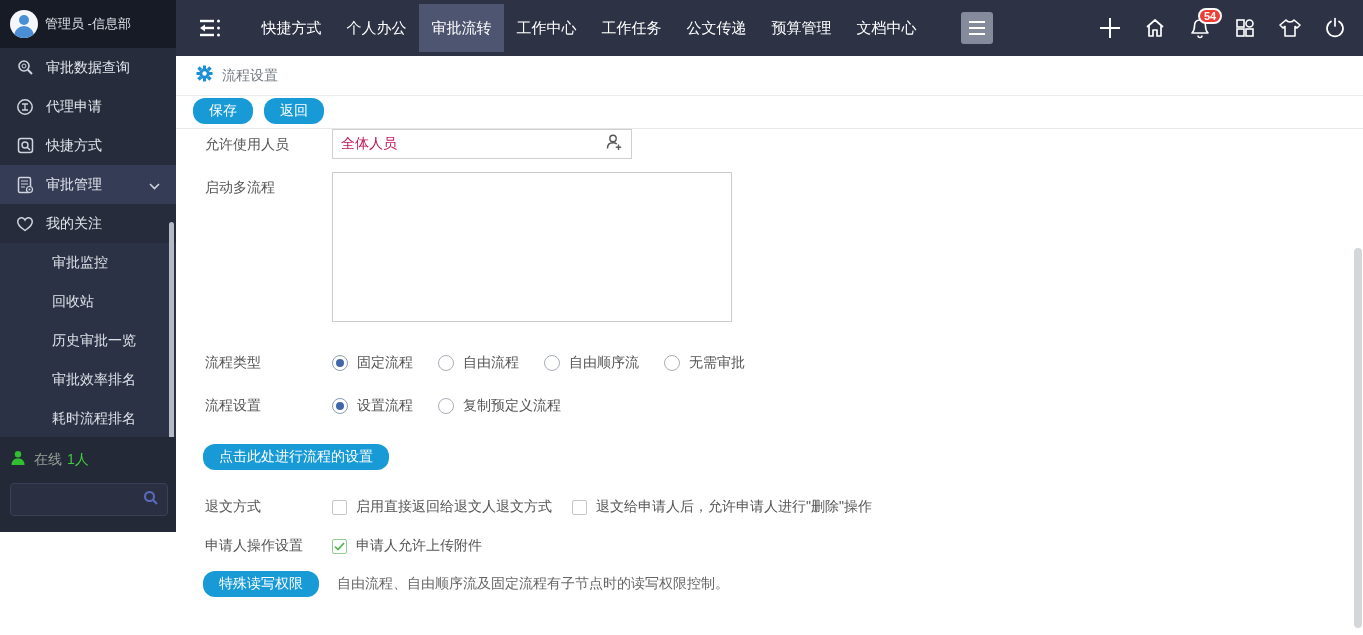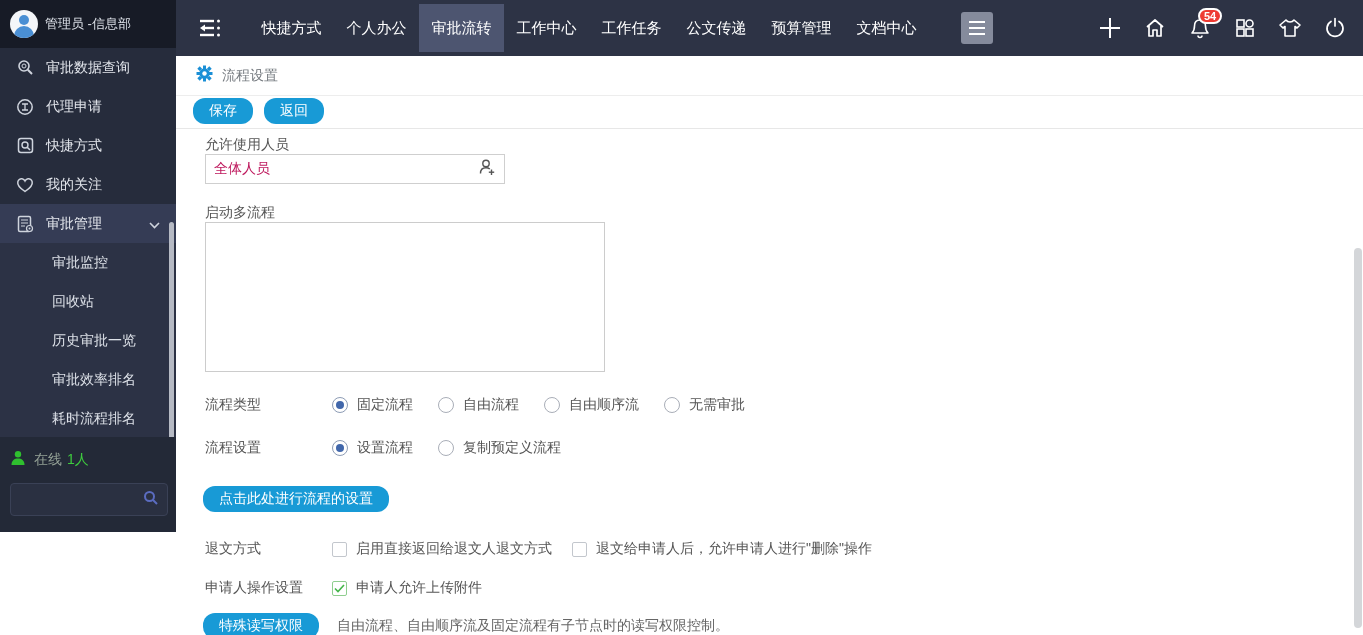--- a/index.html
+++ b/index.html
@@ -64,21 +64,21 @@
     padding:0 4px; font-weight:bold; }
 
   .content { flex:1; background:#fff; position:relative; overflow:hidden; }
   .crumb-row { height:40px; border-bottom:1px solid #ededed; display:flex; align-items:center;
     padding-left:20px; }
   .crumb-title { color:#767b80; font-size:14px; margin-left:9px; }
   .toolbar-row { height:33px; border-bottom:1px solid #e7e7e7; display:flex; align-items:flex-start;
     padding:2px 0 0 17px; gap:11px; }
   .btn { background:#189ad6; color:#fff; border:none; height:26px; padding:0 16px;
     border-radius:12px; font-size:14px; cursor:pointer; font-family:inherit; white-space:nowrap; }
-  .form-row { display:flex; padding-left:29px;flex-direction:column; }
+  .form-row { display:flex; padding-left:29px; }
   .form-label { width:127px; color:#555; font-size:14px; padding-top:7px; flex-shrink:0; }
   .allow-input { width:300px; height:30px; border:1px solid #cfcfcf; display:flex;
     align-items:center; padding:0 8px; }
   .allow-input input { flex:1; border:none; outline:none; font-size:14px; color:#be185d;
     font-family:inherit; min-width:0; }
   .detail-row { margin-top:13px; }
   .detail-area { width:400px; height:150px; border:1px solid #ccc; resize:none; outline:none;
     font-family:inherit; font-size:14px; padding:6px; }
   .section-bar { margin-top:8px; height:40px; background:#f7f7f8; border-top:1px solid #e9e9e9;
     border-bottom:1px solid #e9e9e9; display:flex; align-items:center; padding:0 5px 0 17px; }
@@ -91,21 +91,21 @@
   .opt { display:flex; align-items:center; gap:9px; cursor:pointer; }
   .opt-label { color:#555; font-size:14px; white-space:nowrap; }
   .radio { width:16px; height:16px; border:1px solid #a9aeb8; border-radius:50%;
     background:#fff; position:relative; flex-shrink:0; }
   .radio.selected { border-color:#8d9cb5; }
   .radio.selected::after { content:''; position:absolute; left:3px; top:3px; right:3px; bottom:3px;
     border-radius:50%; background:#4167ab; }
   .checkbox { width:15px; height:15px; border:1px solid #c3c7cd; border-radius:2px;
     background:#fff; flex-shrink:0; display:flex; align-items:center; justify-content:center; }
   .checkbox.checked { border-color:#8fce8f; }
-  .row-type { margin-top:23px; }
+  .row-type { margin-top:31px; }
   .row-setting { margin-top:23px; }
   .setup-row { margin-top:28px; padding-left:27px; }
   .row-return { margin-top:27px; }
   .row-applicant { margin-top:19px; }
   .special-row { margin-top:15px; padding-left:27px; display:flex; align-items:center; }
   .special-desc { margin-left:18px; color:#666; font-size:14px; }
   .main-scrollbar { position:absolute; right:1px; top:192px; width:8px; height:380px;
     background:#d4d6d9; border-radius:4px; }
 </style>
 </head>
@@ -145,43 +145,43 @@
       <div class="menu-item">
         <span class="mi-icon">
           <svg width="17" height="17" viewBox="0 0 17 17">
               <rect x="1.5" y="1.5" width="14" height="14" rx="2.5" fill="none" stroke="#cfd4dd" stroke-width="1.5"></rect>
               <circle cx="8" cy="8" r="3" fill="none" stroke="#cfd4dd" stroke-width="1.4"></circle>
               <line x1="10.2" y1="10.2" x2="13" y2="13" stroke="#cfd4dd" stroke-width="1.6"></line>
             </svg>
         </span>
         <span>快捷方式</span>
       </div>
-      <div class="menu-item">
-        <span class="mi-icon">
-          <svg width="18" height="16" viewBox="0 0 18 16">
-              <path d="M9 14.5 C3 10.5 1.2 7.5 1.8 4.8 C2.3 2.6 4.3 1.3 6.2 1.8 C7.5 2.1 8.5 3 9 4 C9.5 3 10.5 2.1 11.8 1.8 C13.7 1.3 15.7 2.6 16.2 4.8 C16.8 7.5 15 10.5 9 14.5 Z" fill="none" stroke="#cfd4dd" stroke-width="1.5"></path>
-            </svg>
-        </span>
-        <span>我的关注</span>
-      </div>
       <div class="menu-item parent-active">
         <span class="mi-icon">
           <svg width="17" height="18" viewBox="0 0 17 18">
               <rect x="1.5" y="1.5" width="12" height="15" rx="1.5" fill="none" stroke="#cfd4dd" stroke-width="1.5"></rect>
               <path d="M4 5 h7 M4 8 h7 M4 11 h4" stroke="#cfd4dd" stroke-width="1.2" fill="none"></path>
               <circle cx="12.5" cy="13.5" r="3" fill="#353c55" stroke="#cfd4dd" stroke-width="1.2"></circle>
               <circle cx="12.5" cy="13.5" r="1" fill="#cfd4dd"></circle>
             </svg>
         </span>
         <span>审批管理</span>
         <span class="chev">
           <svg width="11" height="7" viewBox="0 0 11 7">
               <path d="M1 1 L5.5 5.5 L10 1" fill="none" stroke="#cfd4dd" stroke-width="1.6"></path>
             </svg>
         </span>
+      </div>
+      <div class="menu-item">
+        <span class="mi-icon">
+          <svg width="18" height="16" viewBox="0 0 18 16">
+              <path d="M9 14.5 C3 10.5 1.2 7.5 1.8 4.8 C2.3 2.6 4.3 1.3 6.2 1.8 C7.5 2.1 8.5 3 9 4 C9.5 3 10.5 2.1 11.8 1.8 C13.7 1.3 15.7 2.6 16.2 4.8 C16.8 7.5 15 10.5 9 14.5 Z" fill="none" stroke="#cfd4dd" stroke-width="1.5"></path>
+            </svg>
+        </span>
+        <span>我的关注</span>
       </div>
       <div class="submenu">
         <div class="menu-item">
             <span>审批监控</span>
           </div>
         <div class="menu-item">
             <span>回收站</span>
           </div>
         <div class="menu-item">
             <span>历史审批一览</span>

